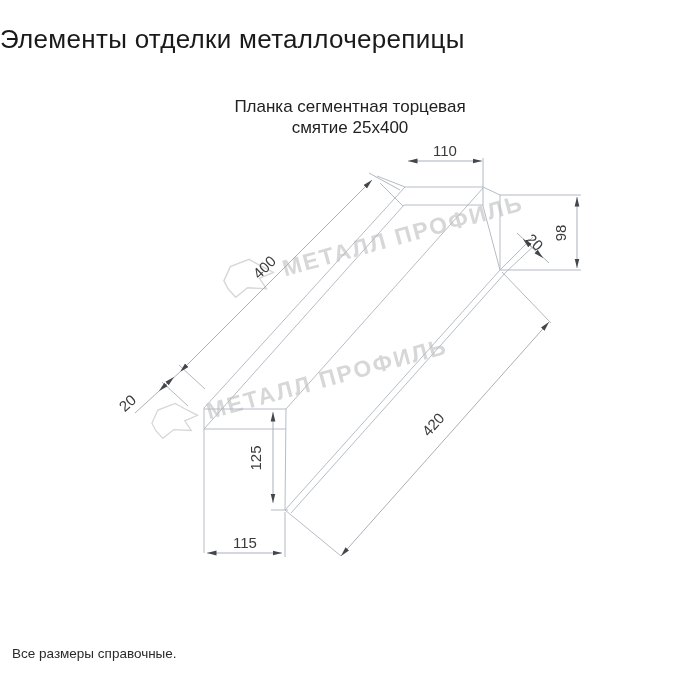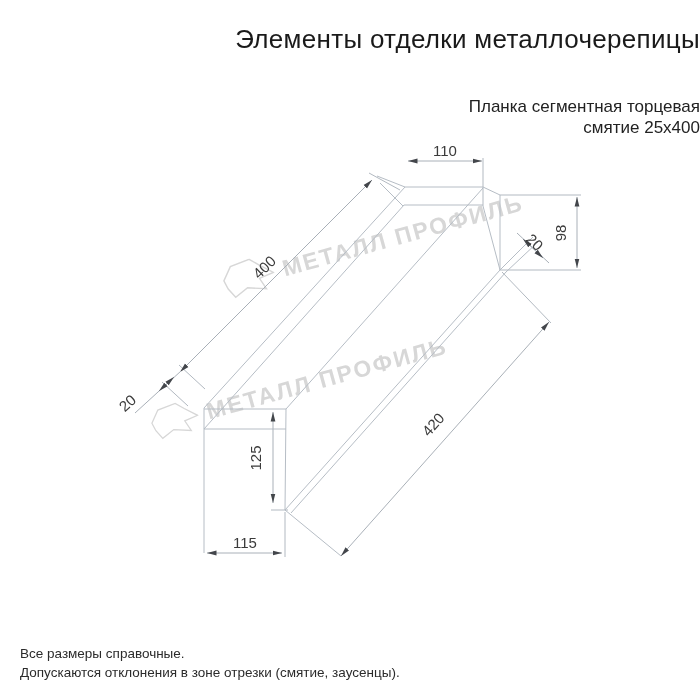--- a/index.html
+++ b/index.html
@@ -1,22 +1,22 @@
 <!DOCTYPE html>
 <html><head>
 <meta charset="utf-8">
 <style>
   html,body{margin:0;padding:0;}
   body{width:700px;height:700px;background:#ffffff;position:relative;overflow:hidden;
        font-family:"Liberation Sans", sans-serif;}
-  .page-title{position:absolute;left:0;top:24px;width:700px;text-align:right;
+  .page-title{position:absolute;left:0;top:24px;width:700px;text-align:left;
        font-size:26px;color:#1a1a1a;letter-spacing:.3px;}
-  .subtitle{position:absolute;left:0;top:96px;width:700px;text-align:right;
+  .subtitle{position:absolute;left:0;top:96px;width:700px;text-align:center;
        font-size:17px;line-height:21px;color:#222;}
-  .notes{position:absolute;left:20px;top:644px;font-size:13.5px;line-height:19px;color:#2b2b2b;}
+  .notes{position:absolute;left:12px;top:644px;font-size:13.5px;line-height:19px;color:#2b2b2b;}
   .watermark{position:absolute;display:flex;align-items:center;gap:9px;
        transform-origin:left center;pointer-events:none;}
   .wm-upper{left:224px;top:266px;transform:rotate(-15.5deg);}
   .wm-lower{left:152px;top:408px;transform:rotate(-15.5deg);}
   .wm-text{font-size:23px;font-weight:bold;letter-spacing:2px;color:#d7d7d7;white-space:nowrap;}
   svg text{font-family:"Liberation Sans", sans-serif;font-size:15px;fill:#3b3b3b;}
   .objline{stroke:#b6bdc5;stroke-width:1;fill:none;}
   .extline{stroke:#b2b9c1;stroke-width:1;fill:none;}
   .dimline{stroke:#a9b0b8;stroke-width:1;fill:none;}
 </style>
@@ -111,14 +111,13 @@
     <text x="268" y="271" text-anchor="middle" transform="rotate(-44 268 271)">400</text>
     <text x="131" y="407" text-anchor="middle" transform="rotate(-42 131 407)">20</text>
     <text x="261" y="458" text-anchor="middle" transform="rotate(-90 261 458)">125</text>
     <text x="245" y="548" text-anchor="middle">115</text>
     <text x="437" y="428" text-anchor="middle" transform="rotate(-48 437 428)">420</text>
   </g>
 </svg>
 
 <div class="notes">
   <div>Все размеры справочные.</div>
-  <div>Допускаются отклонения в зоне отрезки (смятие, заусенцы).</div>
 </div>
 
 </body></html>

